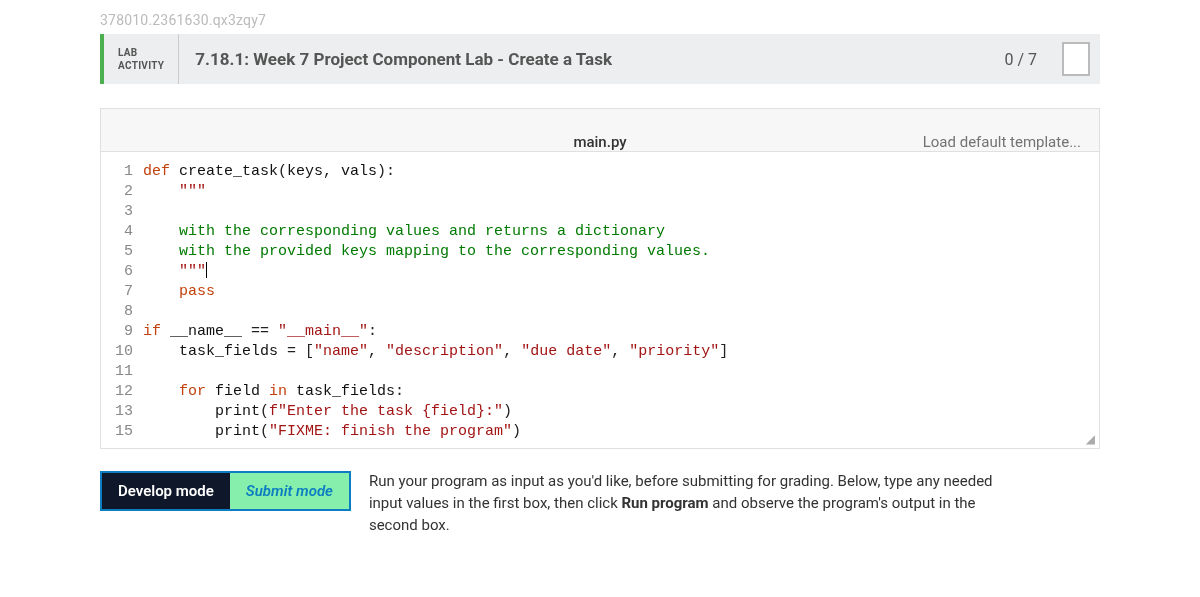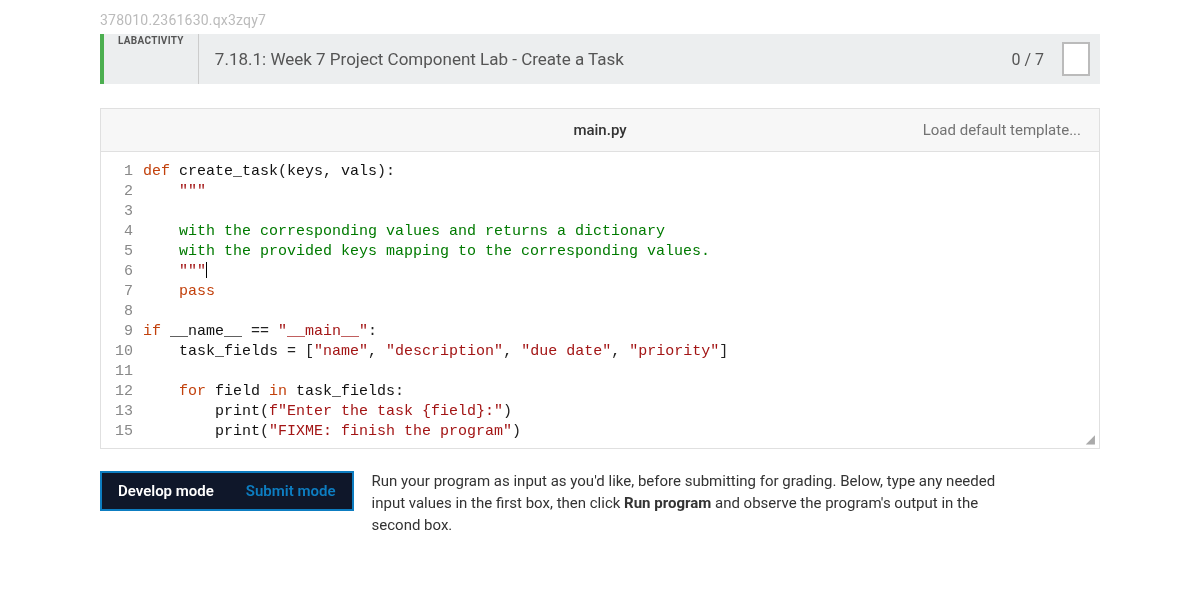--- a/index.html
+++ b/index.html
@@ -22,56 +22,56 @@
   }
   .header-bar {
     display: flex;
     align-items: stretch;
     background: #eceeef;
     border-left: 4px solid #4caf50;
     height: 50px;
   }
   .lab-activity {
     display: flex;
-    flex-direction: row;
+    flex-direction: column;
     justify-content: center;
-    padding: 0 14px;
+    padding: 12px 14px;
     font-size: 10px;
     font-weight: 700;
     color: #555;
     letter-spacing: 0.3px;
     border-right: 1px solid #ccc;
     line-height: 1.3;
   }
   .header-title {
     flex: 1;
     display: flex;
     align-items: center;
     padding: 0 16px;
     font-size: 17px;
     color: #555;
-    font-weight: 400;
+    font-weight: 700;
   }
   .score {
     display: flex;
     align-items: center;
     padding: 0 10px 0 16px;
     font-size: 16px;
     color: #555;
-    gap: 18px;
+    gap: 25px;
   }
   .score-box {
     width: 28px;
     height: 34px;
     border: 2px solid #bbb;
     background: #fff;
   }
   .filebar {
     display: flex;
-    align-items: center;
+    align-items: flex-end;
     height: 44px;
     background: #f7f7f7;
     border: 1px solid #e0e0e0;
     margin-top: 24px;
     position: relative;
   }
   .filebar-center {
     position: absolute;
     left: 50%;
     transform: translateX(-50%);
@@ -150,22 +150,23 @@
     padding: 0 16px;
     font-size: 15px;
     font-weight: 600;
     cursor: pointer;
   }
   .tab.active {
     background: #0f172a;
     color: #fff;
   }
   .tab.inactive {
-    background: #0f172a;
+    background: #86efac;
     color: #0d7dc1;
+    font-style: italic;
   }
   .helper-text {
     font-size: 15px;
     color: #333;
     line-height: 1.45;
   }
   .helper-text b { font-weight: 700; }
 </style>
 </head>
 <body>

